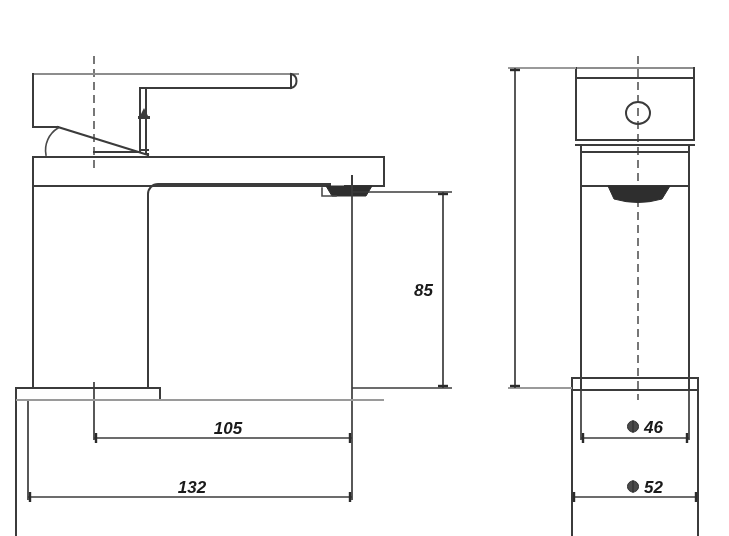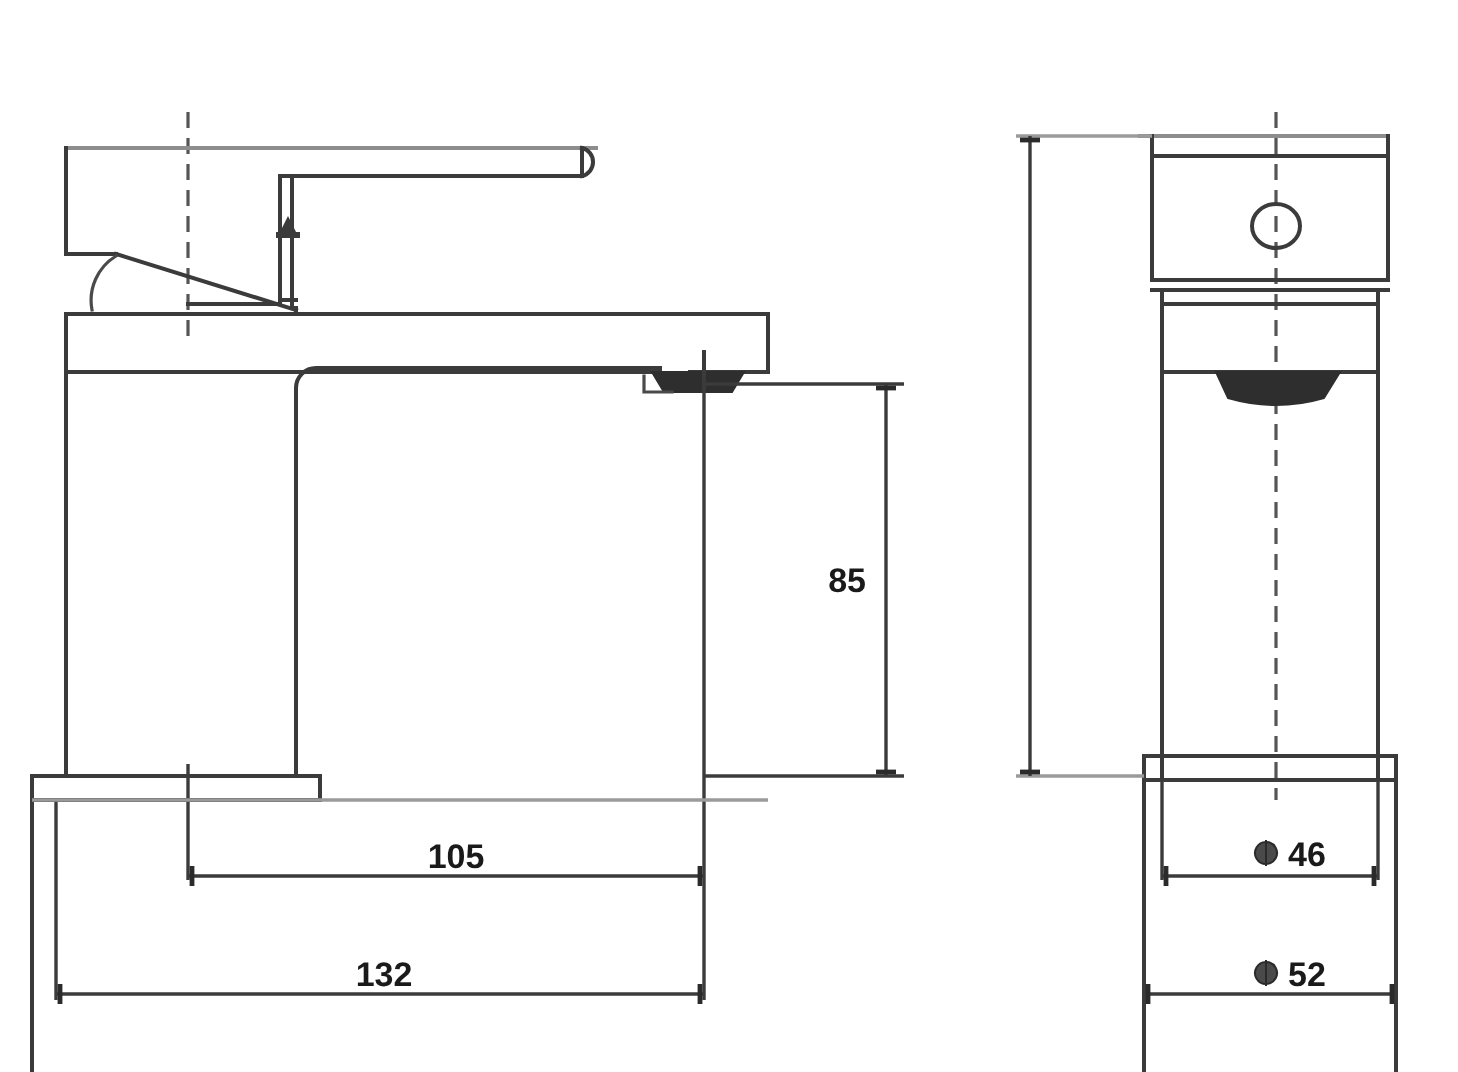--- a/index.html
+++ b/index.html
@@ -11,20 +11,21 @@
     width: 729px;
     height: 536px;
     font-family: "Liberation Sans", sans-serif;
     overflow: hidden;
   }
   #drawing-root {
     position: relative;
     width: 729px;
     height: 380px;
     background: #ffffff;
+    font-style: italic;
   }
   #drawing-svg {
     position: absolute;
     left: 0;
     top: 0;
     width: 729px;
     height: 536px;
     display: block;
   }
   .dim-text {

